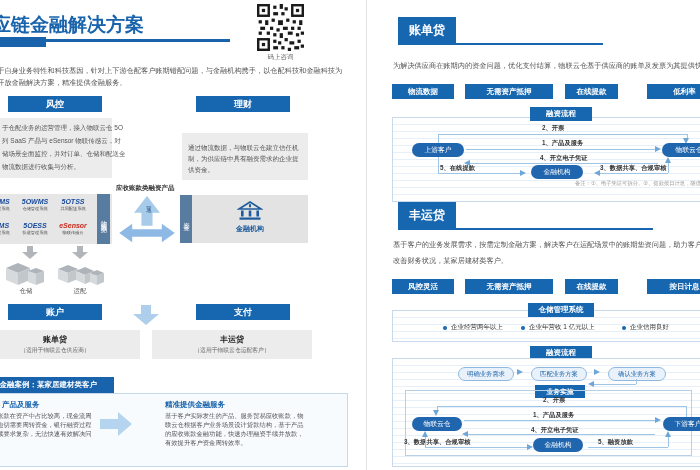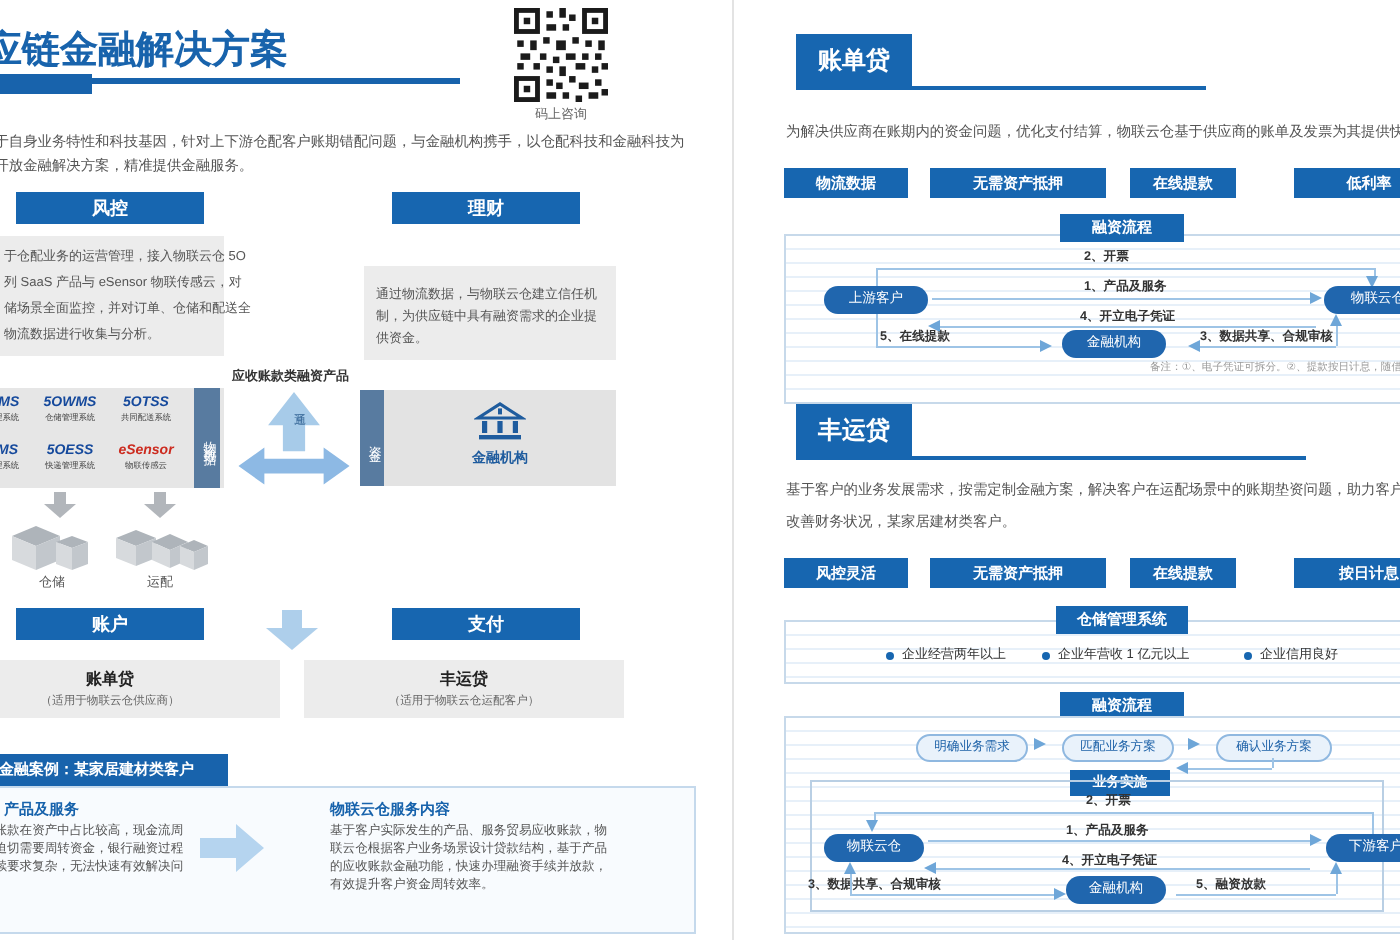--- a/index.html
+++ b/index.html
@@ -243,21 +243,21 @@
     <span>链金融案例：某家居建材类客户</span>
   </div>
   <div class="abs" style="left:-30px;top:393px;width:376px;height:72px;background:#f8fbfe;border:1px solid #c5d9ec;"></div>
   <div class="abs nw" style="left:2px;top:400px;font-size:7.5px;font-weight:bold;color:#1863ac;">产品及服务</div>
   <div class="abs" style="left:-28px;top:411px;width:122px;font-size:6.3px;line-height:9px;color:#555;">客户应收账款在资产中占比较高，现金流周转紧张，迫切需要周转资金，银行融资过程冗长，手续要求复杂，无法快速有效解决问题。</div>
   <div class="abs" style="left:100px;top:412px;">
     <svg width="32" height="24" viewBox="0 0 32 24">
       <polygon points="0,7 18,7 18,0 32,12 18,24 18,17 0,17" fill="#b5d4ef"></polygon>
     </svg>
   </div>
-  <div class="abs nw" style="left:165px;top:400px;font-size:7.5px;font-weight:bold;color:#1863ac;">物联云仓服务内容</div>
+  <div class="abs nw" style="left:165px;top:400px;font-size:7.5px;font-weight:bold;color:#1863ac;">精准提供金融服务</div>
   <div class="abs" style="left:165px;top:411px;width:142px;font-size:6.3px;line-height:9px;color:#555;">基于客户实际发生的产品、服务贸易应收账款，物联云仓根据客户业务场景设计贷款结构，基于产品的应收账款金融功能，快速办理融资手续并放款，有效提升客户资金周转效率。</div>
 
   <div class="abs" style="left:366px;top:0;width:1px;height:470px;background:#e3e3e3;"></div>
 
   <div class="sec-title" style="left:398px;top:17px;width:58px;height:26px;">账单贷</div>
   <div class="sec-line" style="left:398px;top:43px;width:205px;"></div>
   <div class="body-txt" style="left:393px;top:61px;">为解决供应商在账期内的资金问题，优化支付结算，物联云仓基于供应商的账单及发票为其提供快捷便利的融资服务。</div>
 
   <div class="btn tag" style="left:392px;top:84px;width:62px;">物流数据</div>
   <div class="btn tag" style="left:465px;top:84px;width:88px;">无需资产抵押</div>

